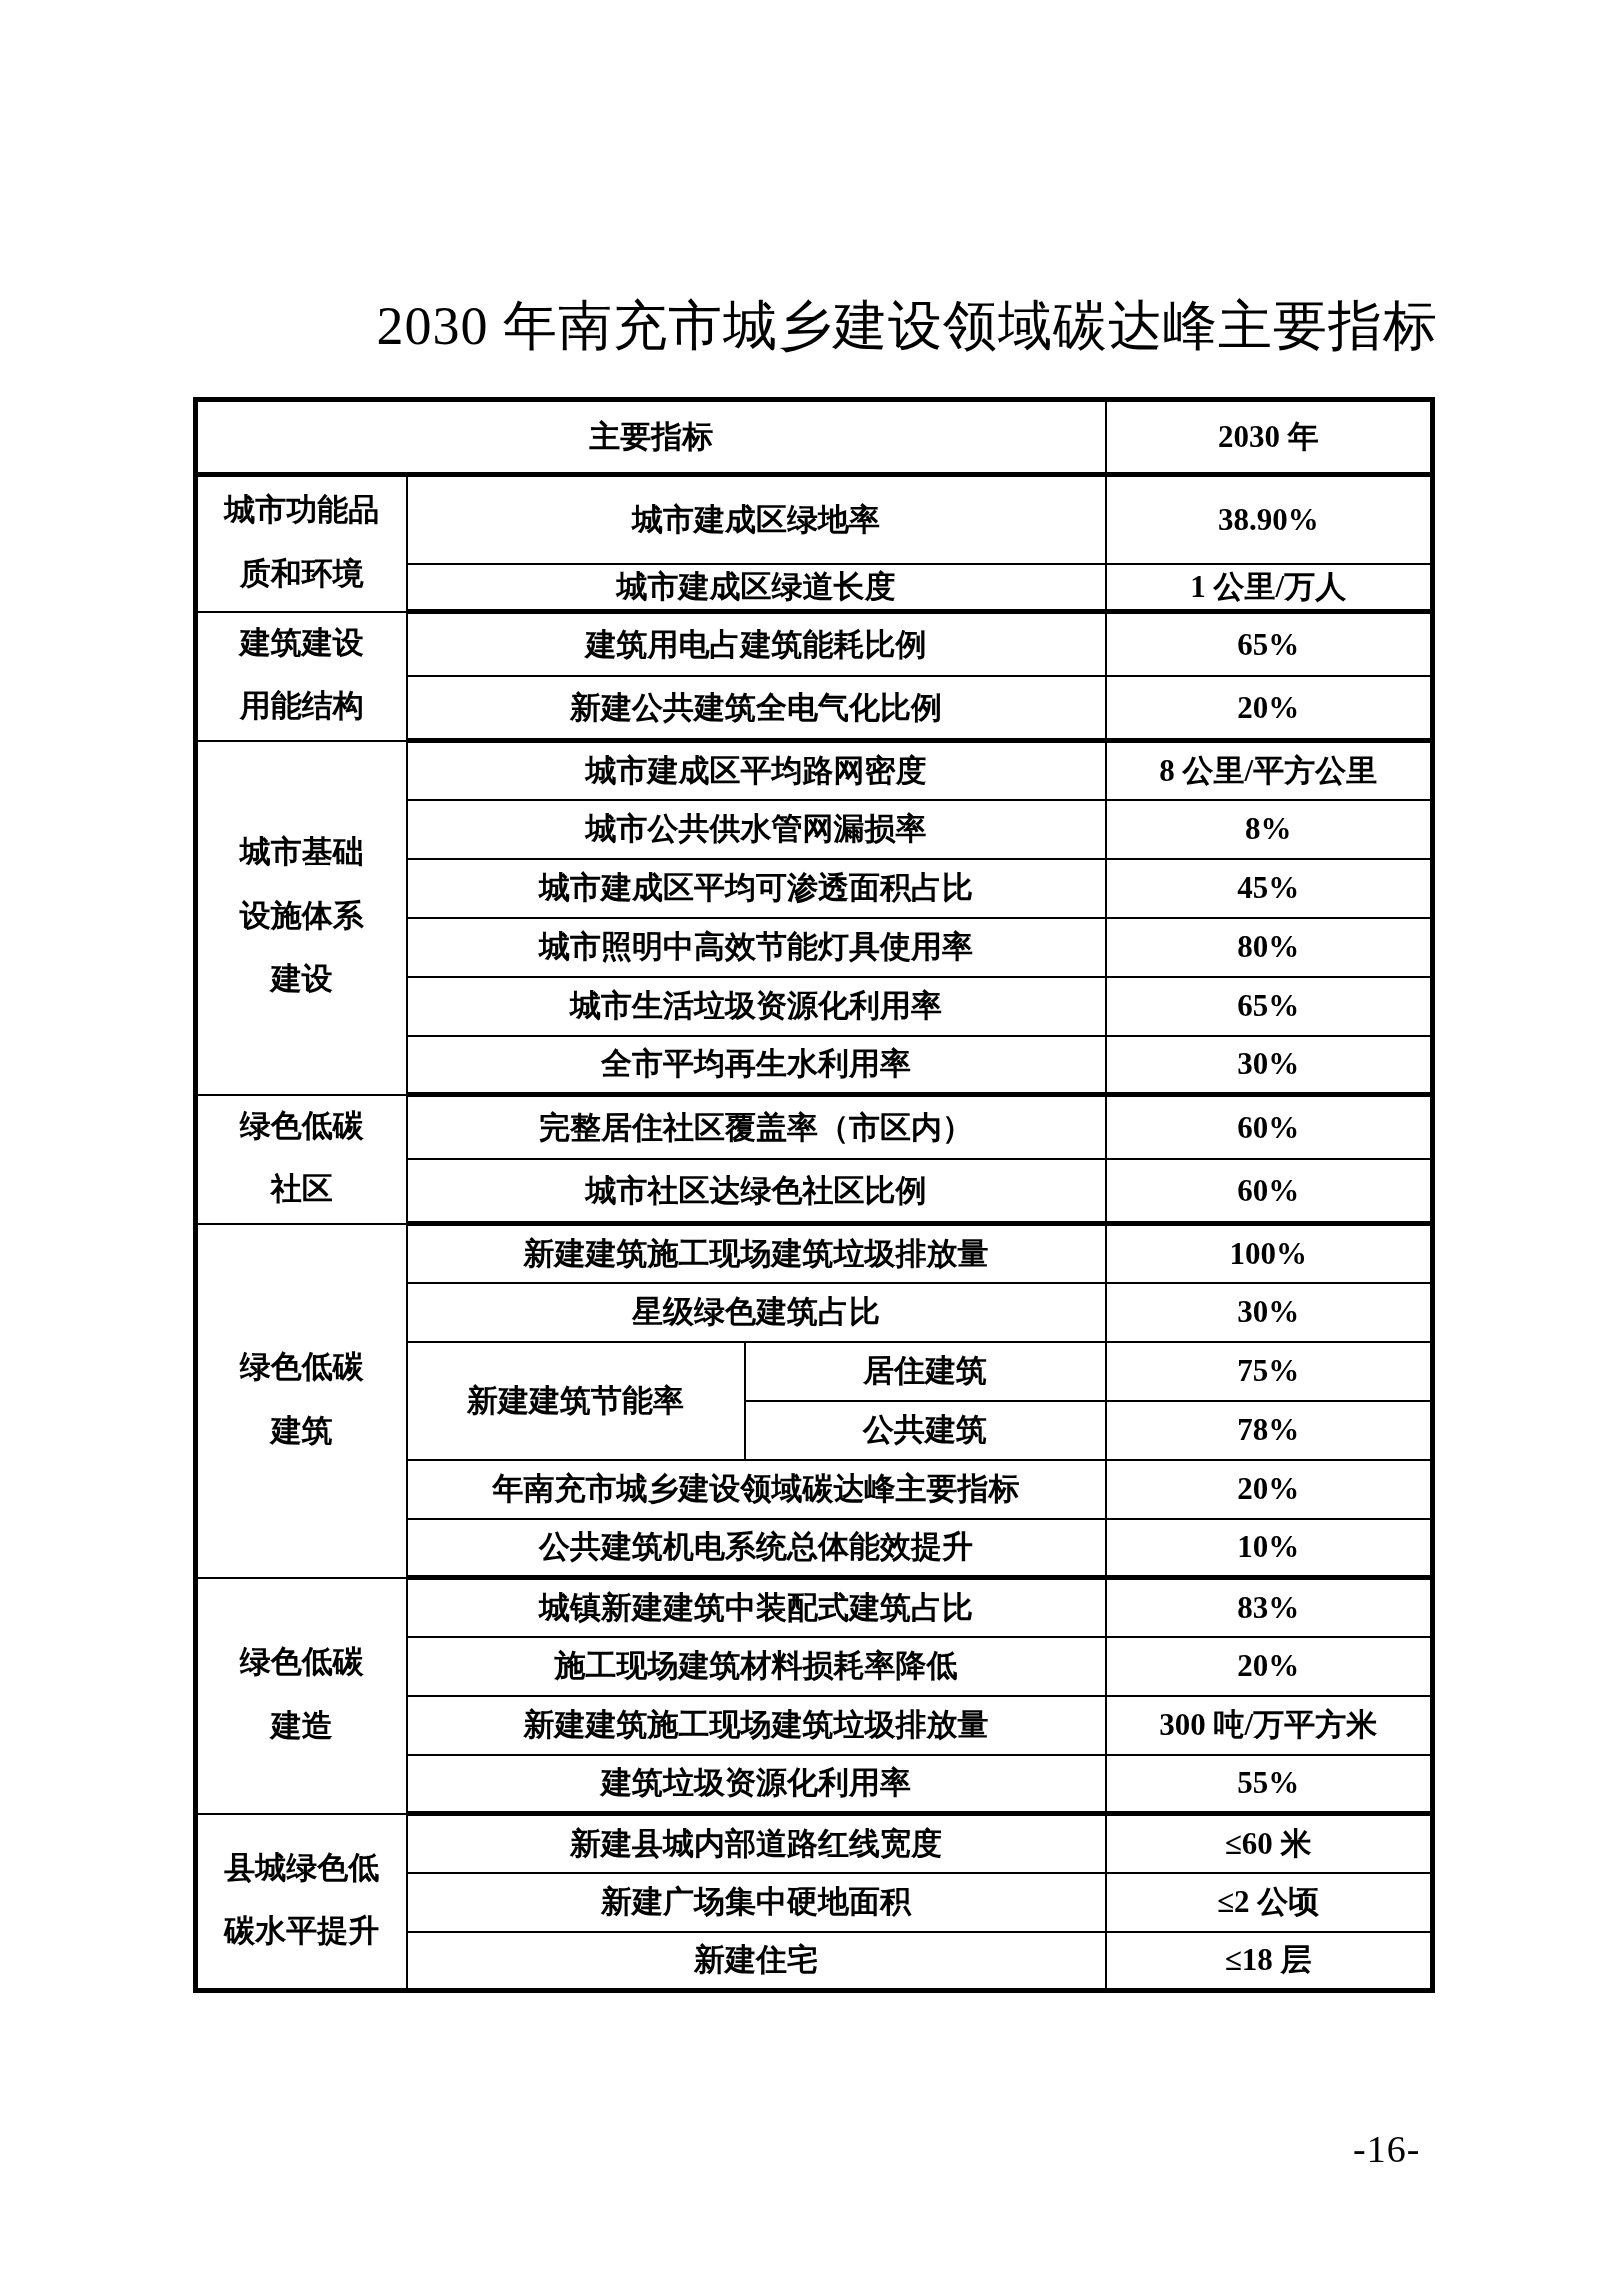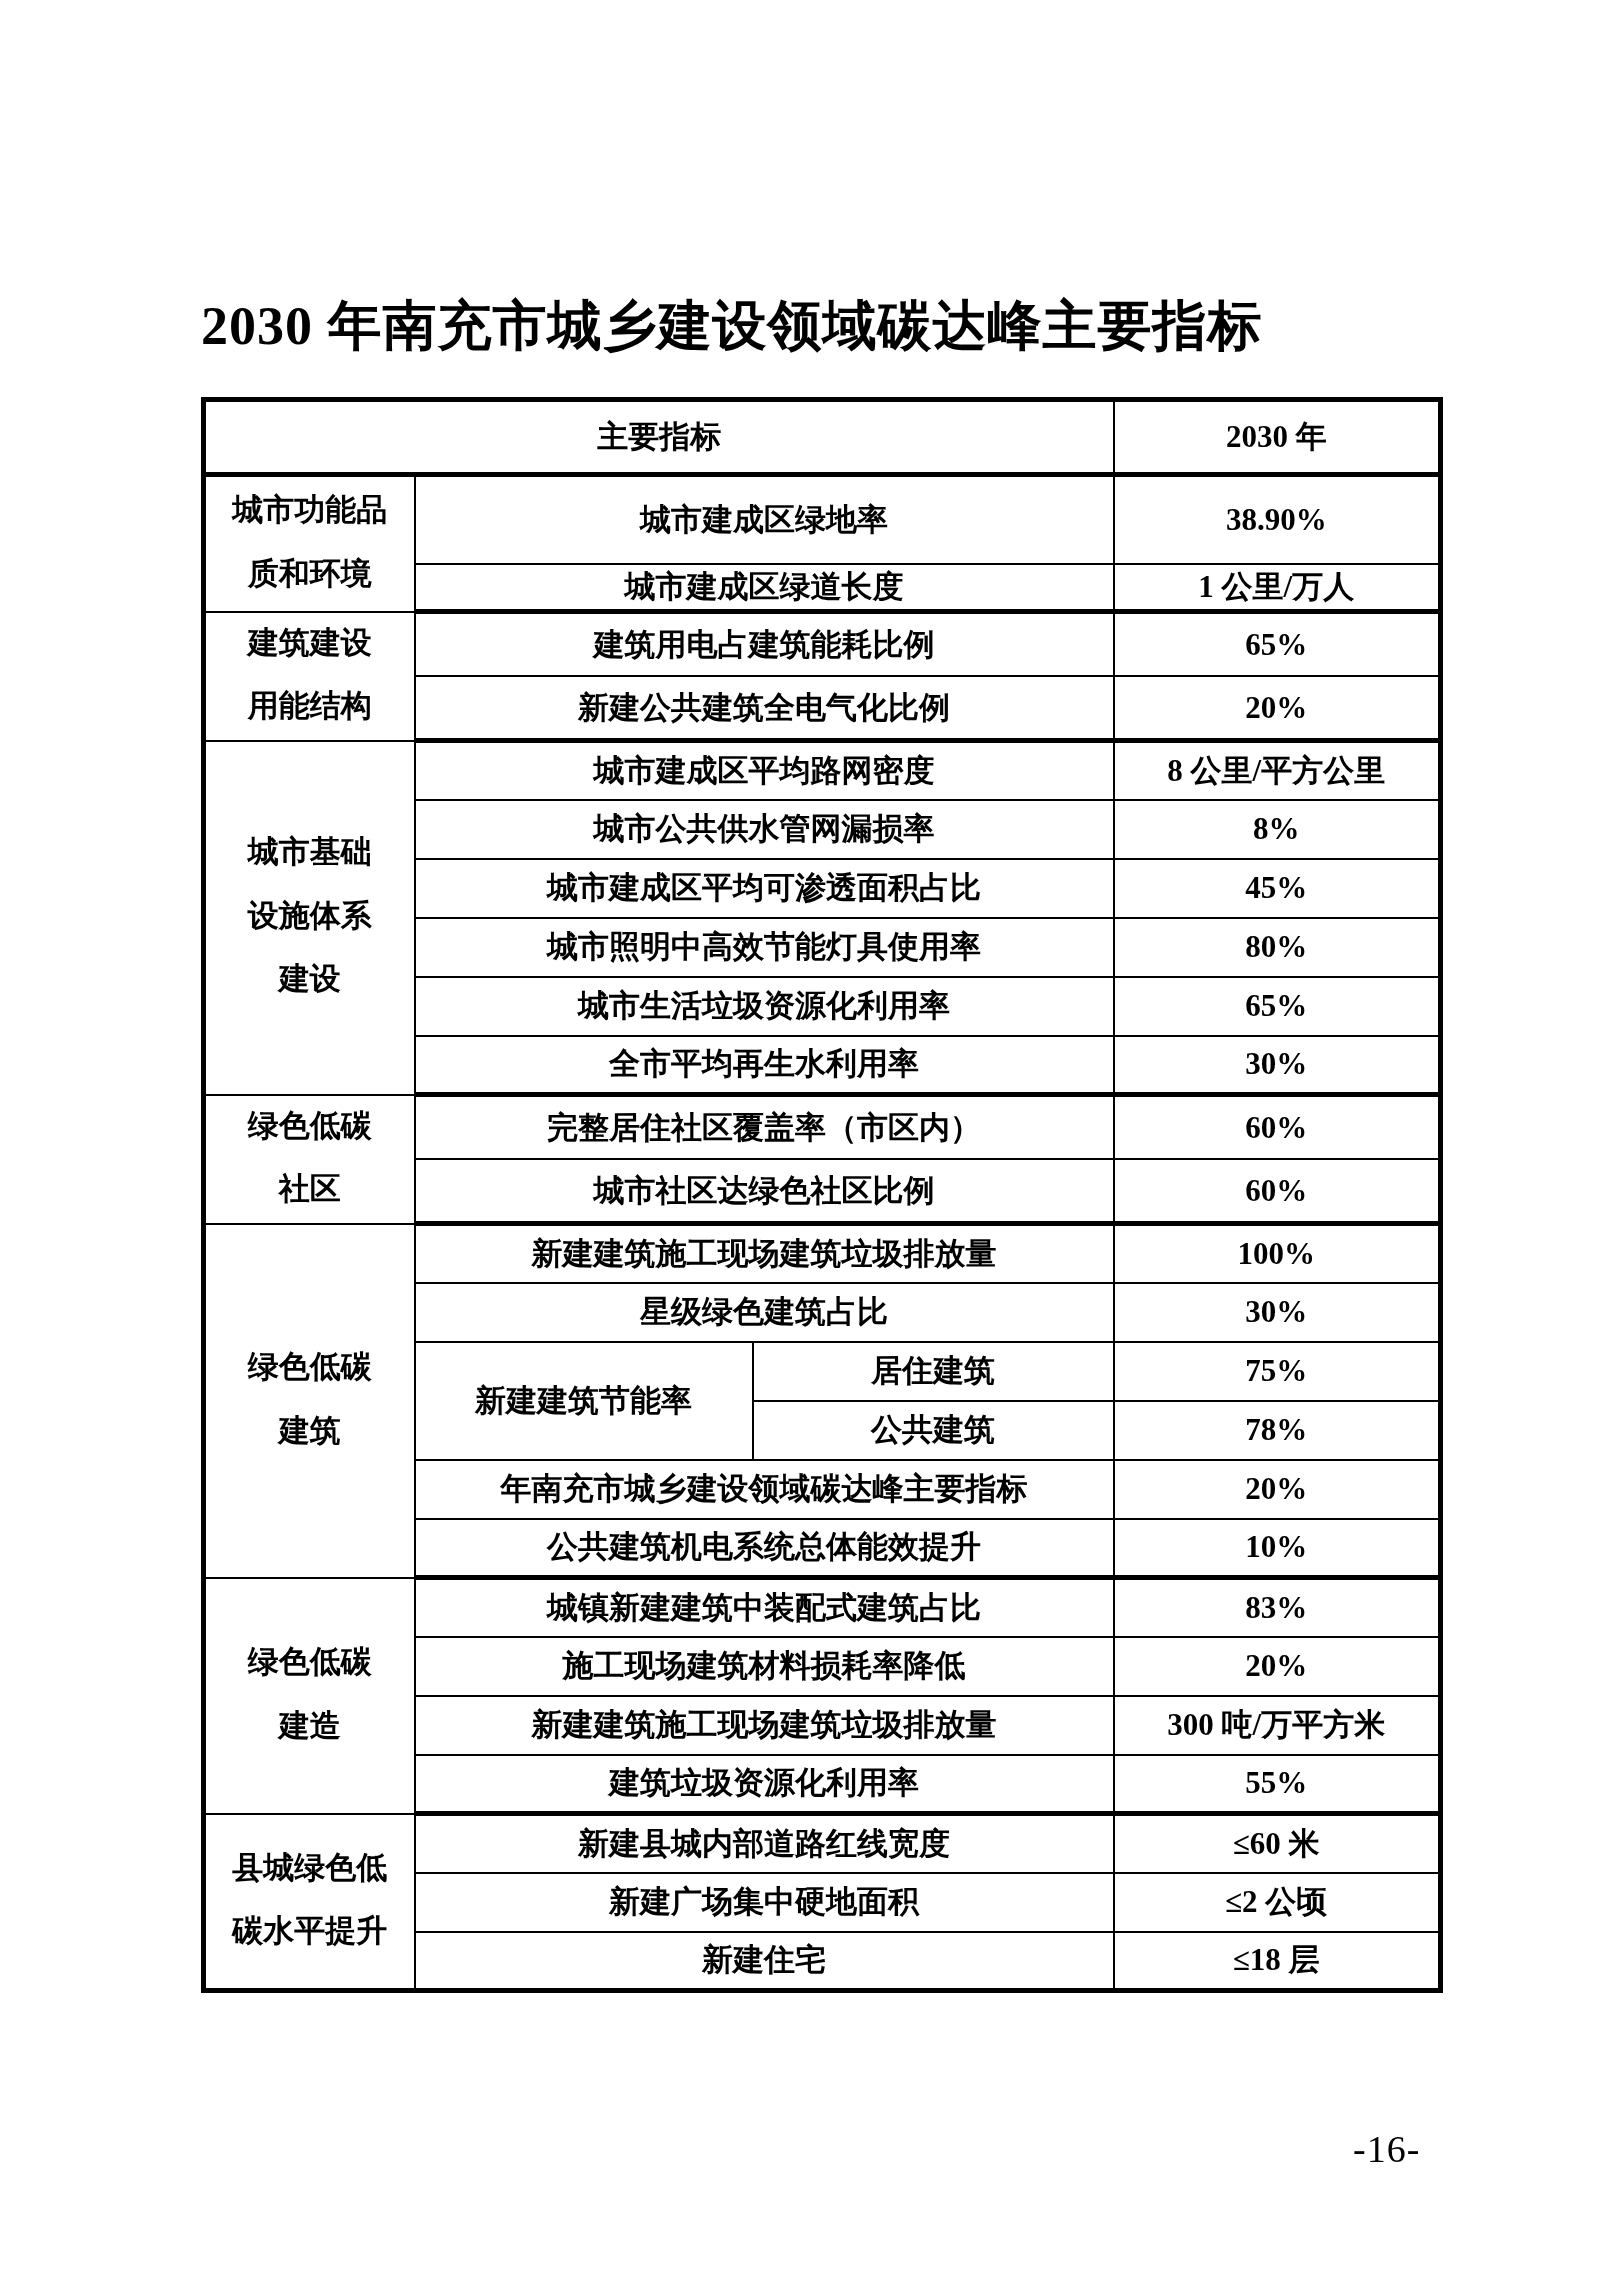--- a/index.html
+++ b/index.html
@@ -13,30 +13,30 @@
     position: relative;
     overflow: hidden;
     font-family: "Liberation Serif", "DejaVu Serif", serif;
     color: #000000;
   }
   .title {
     position: absolute;
     top: 290px;
     left: 201px;
     width: 1237px;
-    text-align: left;
+    text-align: right;
     font-size: 54px;
-    font-weight: bold;
+    font-weight: normal;
     letter-spacing: 1px;
     white-space: nowrap;
   }
   table.indicators {
     position: absolute;
     top: 397px;
-    left: 201px;
+    left: 193px;
     width: 1237px;
     border-collapse: collapse;
     table-layout: fixed;
     border: 5.9px solid #000000;
   }
   table.indicators td {
     border: 2.9px solid #000000;
     text-align: center;
     vertical-align: middle;
     font-size: 31px;

